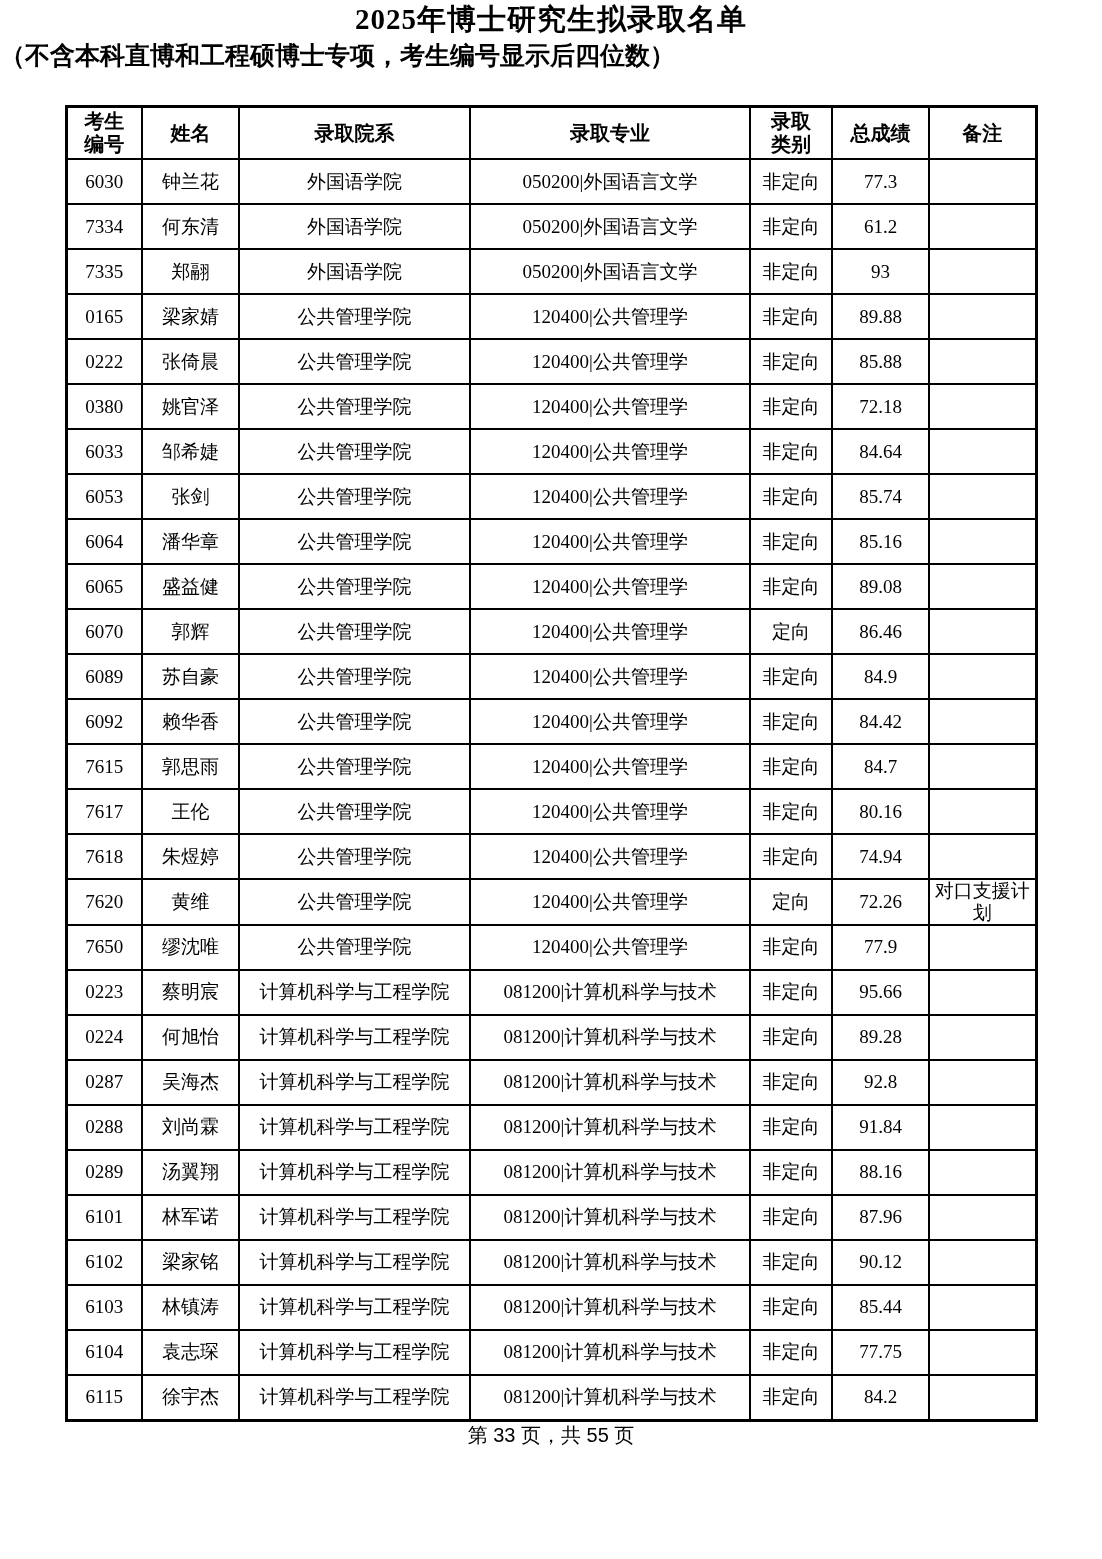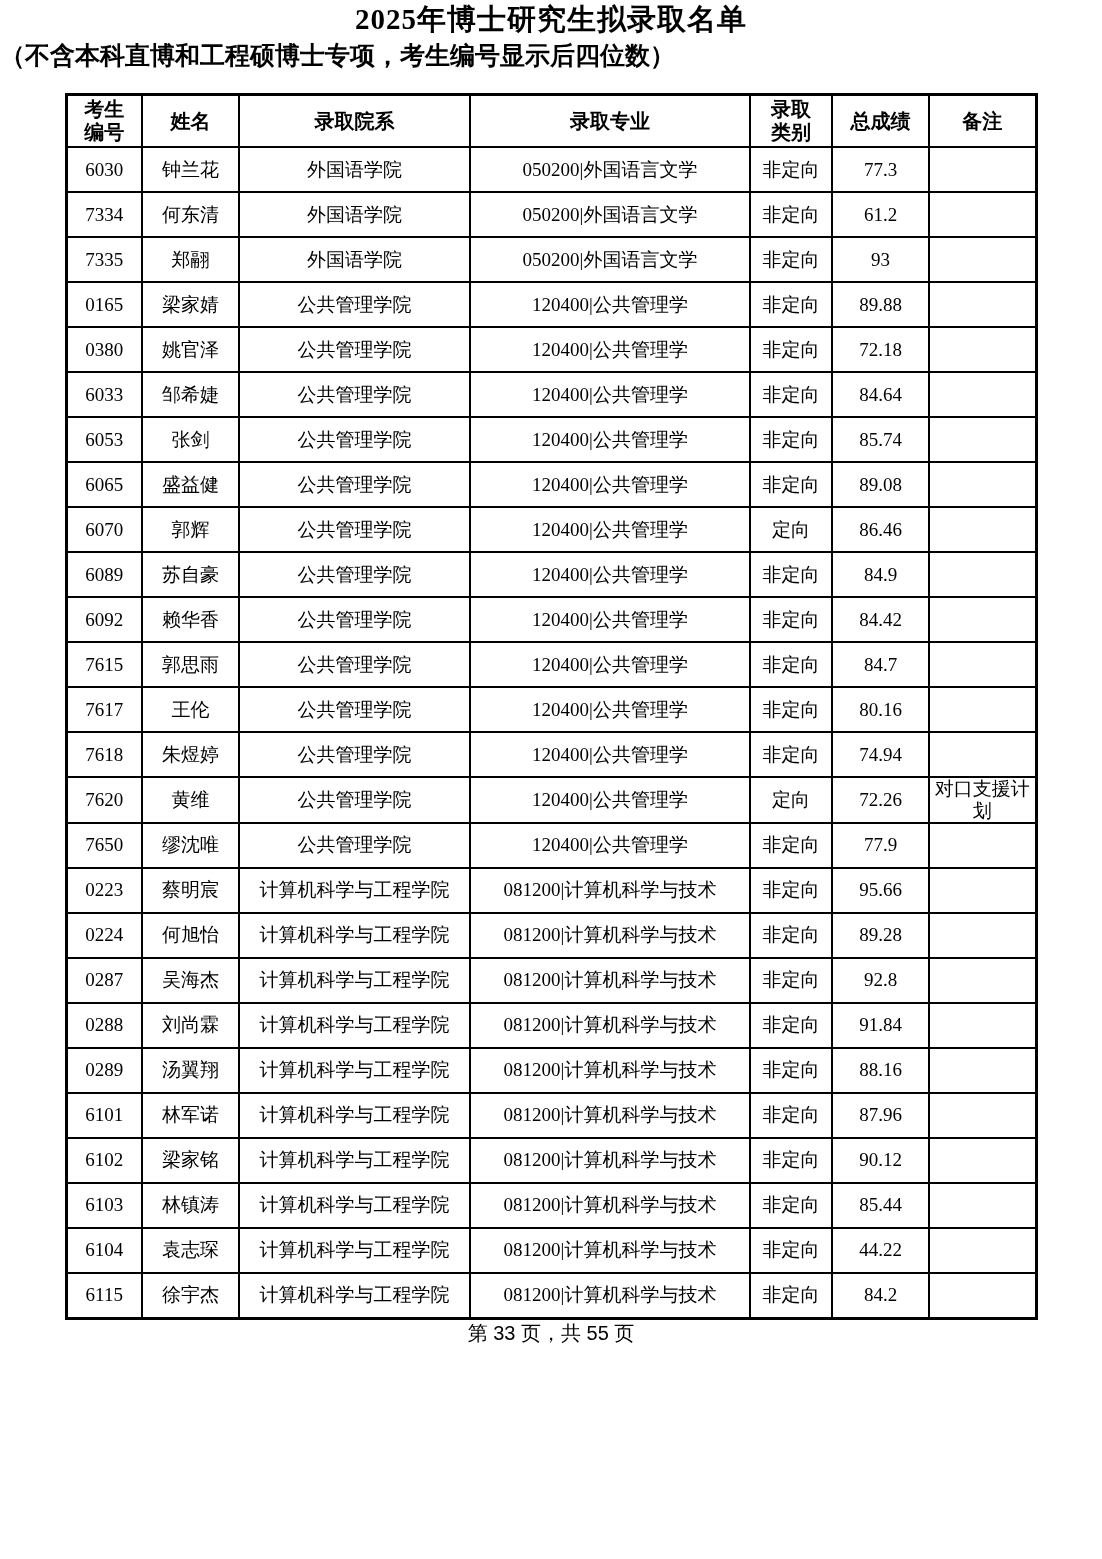--- a/index.html
+++ b/index.html
@@ -26,21 +26,21 @@
   .doc-subtitle {
     text-align: left;
     font-size: 25px;
     font-weight: bold;
     line-height: 36px;
   }
   table.admission {
     border-collapse: collapse;
     table-layout: fixed;
     width: 970px;
-    margin: 19px auto 0 auto;
+    margin: 31px auto 0 auto;
     border: 3px solid #000;
   }
   table.admission th,
   table.admission td {
     border: 2px solid #000;
     text-align: center;
     vertical-align: middle;
     padding: 0;
     overflow: hidden;
   }
@@ -144,20 +144,29 @@
         <tr>
       <td class="cell-id">0165</td>
       <td class="cell-name">梁家婧</td>
       <td class="cell-dept">公共管理学院</td>
       <td class="cell-major">120400|公共管理学</td>
       <td class="cell-category">非定向</td>
       <td class="cell-score">89.88</td>
       <td class="cell-remark"></td>
     </tr>
         <tr>
+      <td class="cell-id">0222</td>
+      <td class="cell-name">张倚晨</td>
+      <td class="cell-dept">公共管理学院</td>
+      <td class="cell-major">120400|公共管理学</td>
+      <td class="cell-category">非定向</td>
+      <td class="cell-score">85.88</td>
+      <td class="cell-remark"></td>
+    </tr>
+        <tr>
       <td class="cell-id">0380</td>
       <td class="cell-name">姚官泽</td>
       <td class="cell-dept">公共管理学院</td>
       <td class="cell-major">120400|公共管理学</td>
       <td class="cell-category">非定向</td>
       <td class="cell-score">72.18</td>
       <td class="cell-remark"></td>
     </tr>
         <tr>
       <td class="cell-id">6033</td>
@@ -168,20 +177,29 @@
       <td class="cell-score">84.64</td>
       <td class="cell-remark"></td>
     </tr>
         <tr>
       <td class="cell-id">6053</td>
       <td class="cell-name">张剑</td>
       <td class="cell-dept">公共管理学院</td>
       <td class="cell-major">120400|公共管理学</td>
       <td class="cell-category">非定向</td>
       <td class="cell-score">85.74</td>
+      <td class="cell-remark"></td>
+    </tr>
+        <tr>
+      <td class="cell-id">6064</td>
+      <td class="cell-name">潘华章</td>
+      <td class="cell-dept">公共管理学院</td>
+      <td class="cell-major">120400|公共管理学</td>
+      <td class="cell-category">非定向</td>
+      <td class="cell-score">85.16</td>
       <td class="cell-remark"></td>
     </tr>
         <tr>
       <td class="cell-id">6065</td>
       <td class="cell-name">盛益健</td>
       <td class="cell-dept">公共管理学院</td>
       <td class="cell-major">120400|公共管理学</td>
       <td class="cell-category">非定向</td>
       <td class="cell-score">89.08</td>
       <td class="cell-remark"></td>
@@ -329,21 +347,21 @@
       <td class="cell-category">非定向</td>
       <td class="cell-score">85.44</td>
       <td class="cell-remark"></td>
     </tr>
         <tr>
       <td class="cell-id">6104</td>
       <td class="cell-name">袁志琛</td>
       <td class="cell-dept">计算机科学与工程学院</td>
       <td class="cell-major">081200|计算机科学与技术</td>
       <td class="cell-category">非定向</td>
-      <td class="cell-score">44.22</td>
+      <td class="cell-score">77.75</td>
       <td class="cell-remark"></td>
     </tr>
         <tr>
       <td class="cell-id">6115</td>
       <td class="cell-name">徐宇杰</td>
       <td class="cell-dept">计算机科学与工程学院</td>
       <td class="cell-major">081200|计算机科学与技术</td>
       <td class="cell-category">非定向</td>
       <td class="cell-score">84.2</td>
       <td class="cell-remark"></td>

